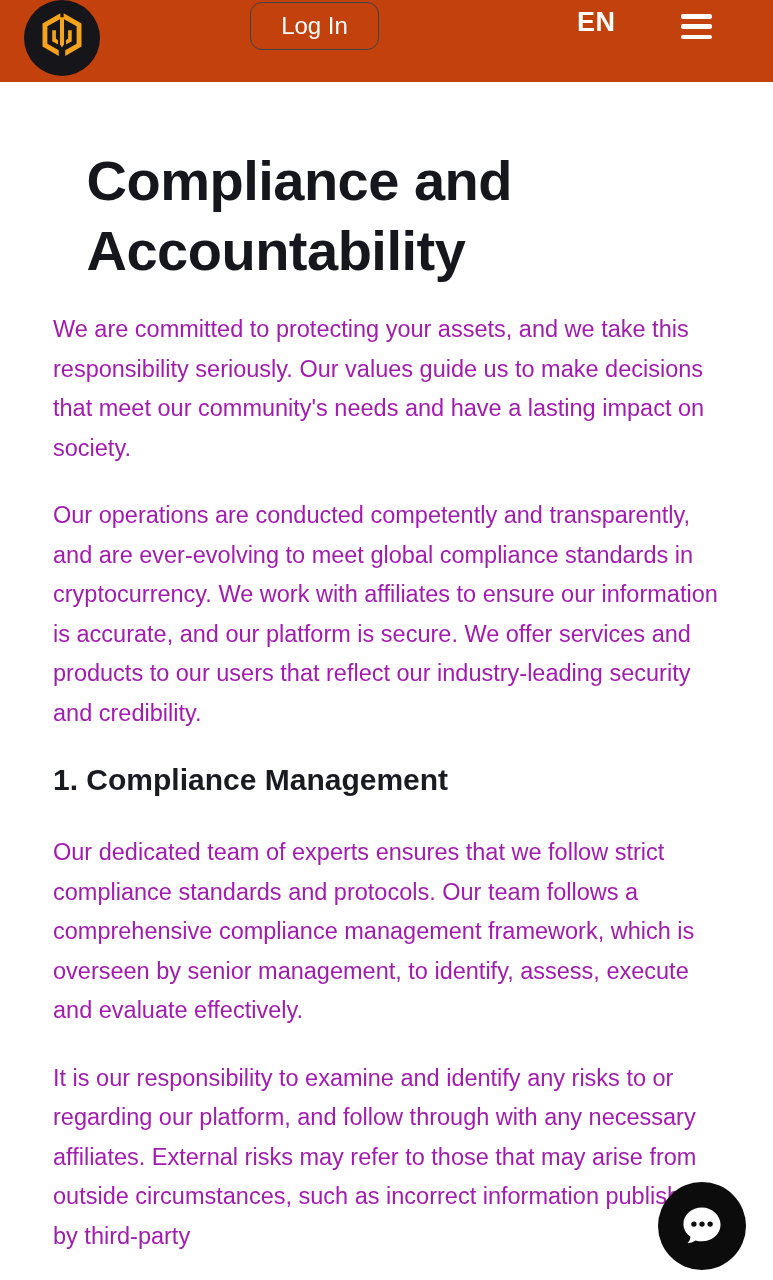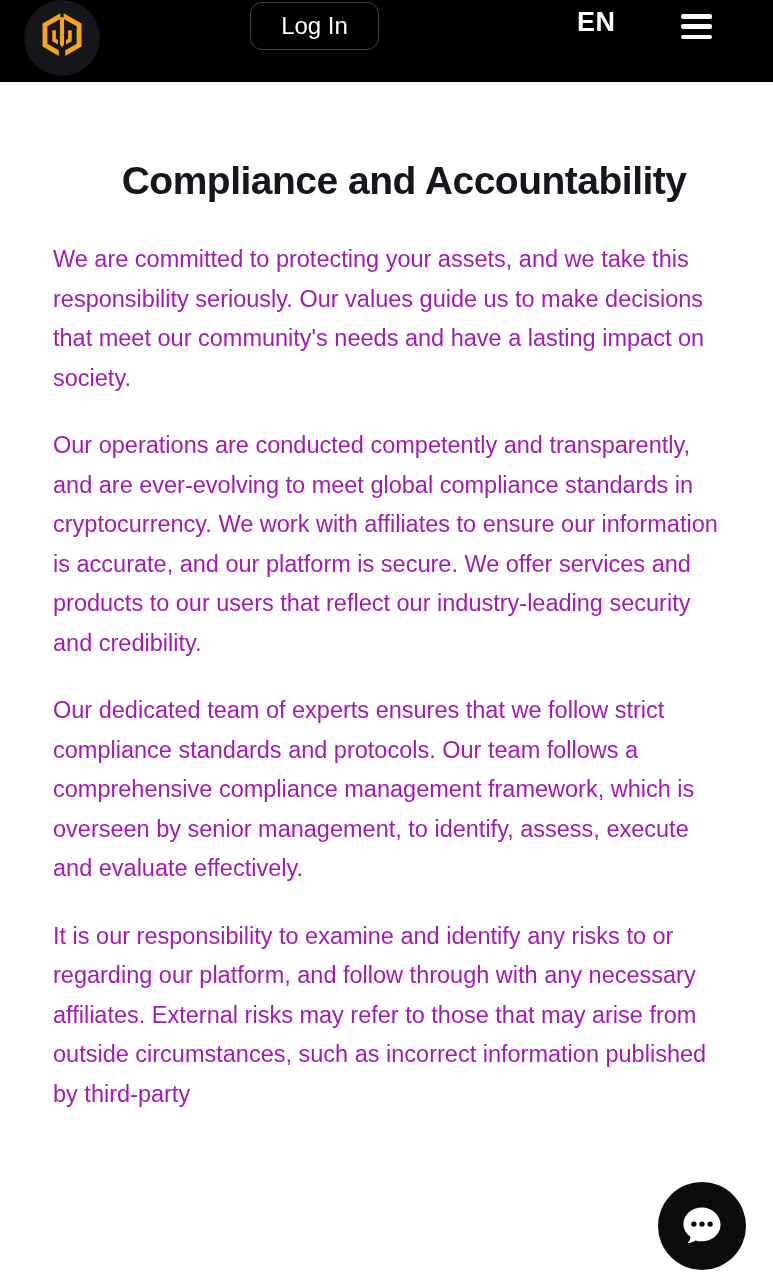--- a/index.html
+++ b/index.html
@@ -7,21 +7,21 @@
     width: 773px; height: 1280px;
     overflow: hidden;
     background: #ffffff;
     font-family: "Liberation Sans", "DejaVu Sans", sans-serif;
   }
 
   
   .site-header {
     position: relative;
     width: 773px; height: 82px;
-    background: #000000;
+    background: #c2410c;
   }
   .logo-wrap {
     position: absolute; left: 24px; top: 0;
     width: 76px; height: 76px;
     border-radius: 50%;
     background: #15151a;
     display: flex; align-items: center; justify-content: center;
   }
   .logo-wrap svg { width: 52px; height: 52px; }
   .login-btn {
@@ -68,22 +68,22 @@
     border-radius: 2px;
   }
 
   
   .content {
     padding: 64px 53px 0;
   }
   .page-title {
     max-width: 600px;
     margin: 0 auto 24px;
-    text-align: right;
-    font-size: 39px;
+    text-align: left;
+    font-size: 56px;
     line-height: 70px;
     font-weight: 700;
     color: #15171c;
     letter-spacing: -0.5px;
   }
   .body-text {
     margin: 0 0 28px;
     font-size: 23.5px;
     line-height: 39.5px;
     color: #a21caf;
@@ -137,20 +137,21 @@
       <span></span>
   </button>
 </header>
 
 <main class="content">
   <h1 class="page-title">Compliance and Accountability</h1>
 
   <p class="body-text">We are committed to protecting your assets, and we take this responsibility seriously. Our values guide us to make decisions that meet our community's needs and have a lasting impact on society.</p>
   <p class="body-text">Our operations are conducted competently and transparently, and are ever-evolving to meet global compliance standards in cryptocurrency. We work with affiliates to ensure our information is accurate, and our platform is secure. We offer services and products to our users that reflect our industry-leading security and credibility.</p>
 
+  <h2 class="section-heading">1. Compliance Management</h2>
 
   <p class="body-text">Our dedicated team of experts ensures that we follow strict compliance standards and protocols. Our team follows a comprehensive compliance management framework, which is overseen by senior management, to identify, assess, execute and evaluate effectively.</p>
   <p class="body-text">It is our responsibility to examine and identify any risks to or regarding our platform, and follow through with any necessary affiliates. External risks may refer to those that may arise from outside circumstances, such as incorrect information published by third-party</p>
 </main>
 
 <button class="chat-launcher">
   <span>
     <svg viewBox="0 0 48 48">
       <path d="M24 8.5c-9.1 0-16.5 6.5-16.5 14.6 0 4.6 2.4 8.7 6.2 11.4-.1 1.7-.7 3.9-2.5 5.6 0 0 3.9-.1 7.1-2.4 1.8.5 3.7.8 5.7.8 9.1 0 16.5-6.6 16.5-14.7S33.1 8.5 24 8.5z" fill="#ffffff"></path>
       <circle cx="16.8" cy="23.2" r="2.4" fill="#0c0c0d"></circle>

